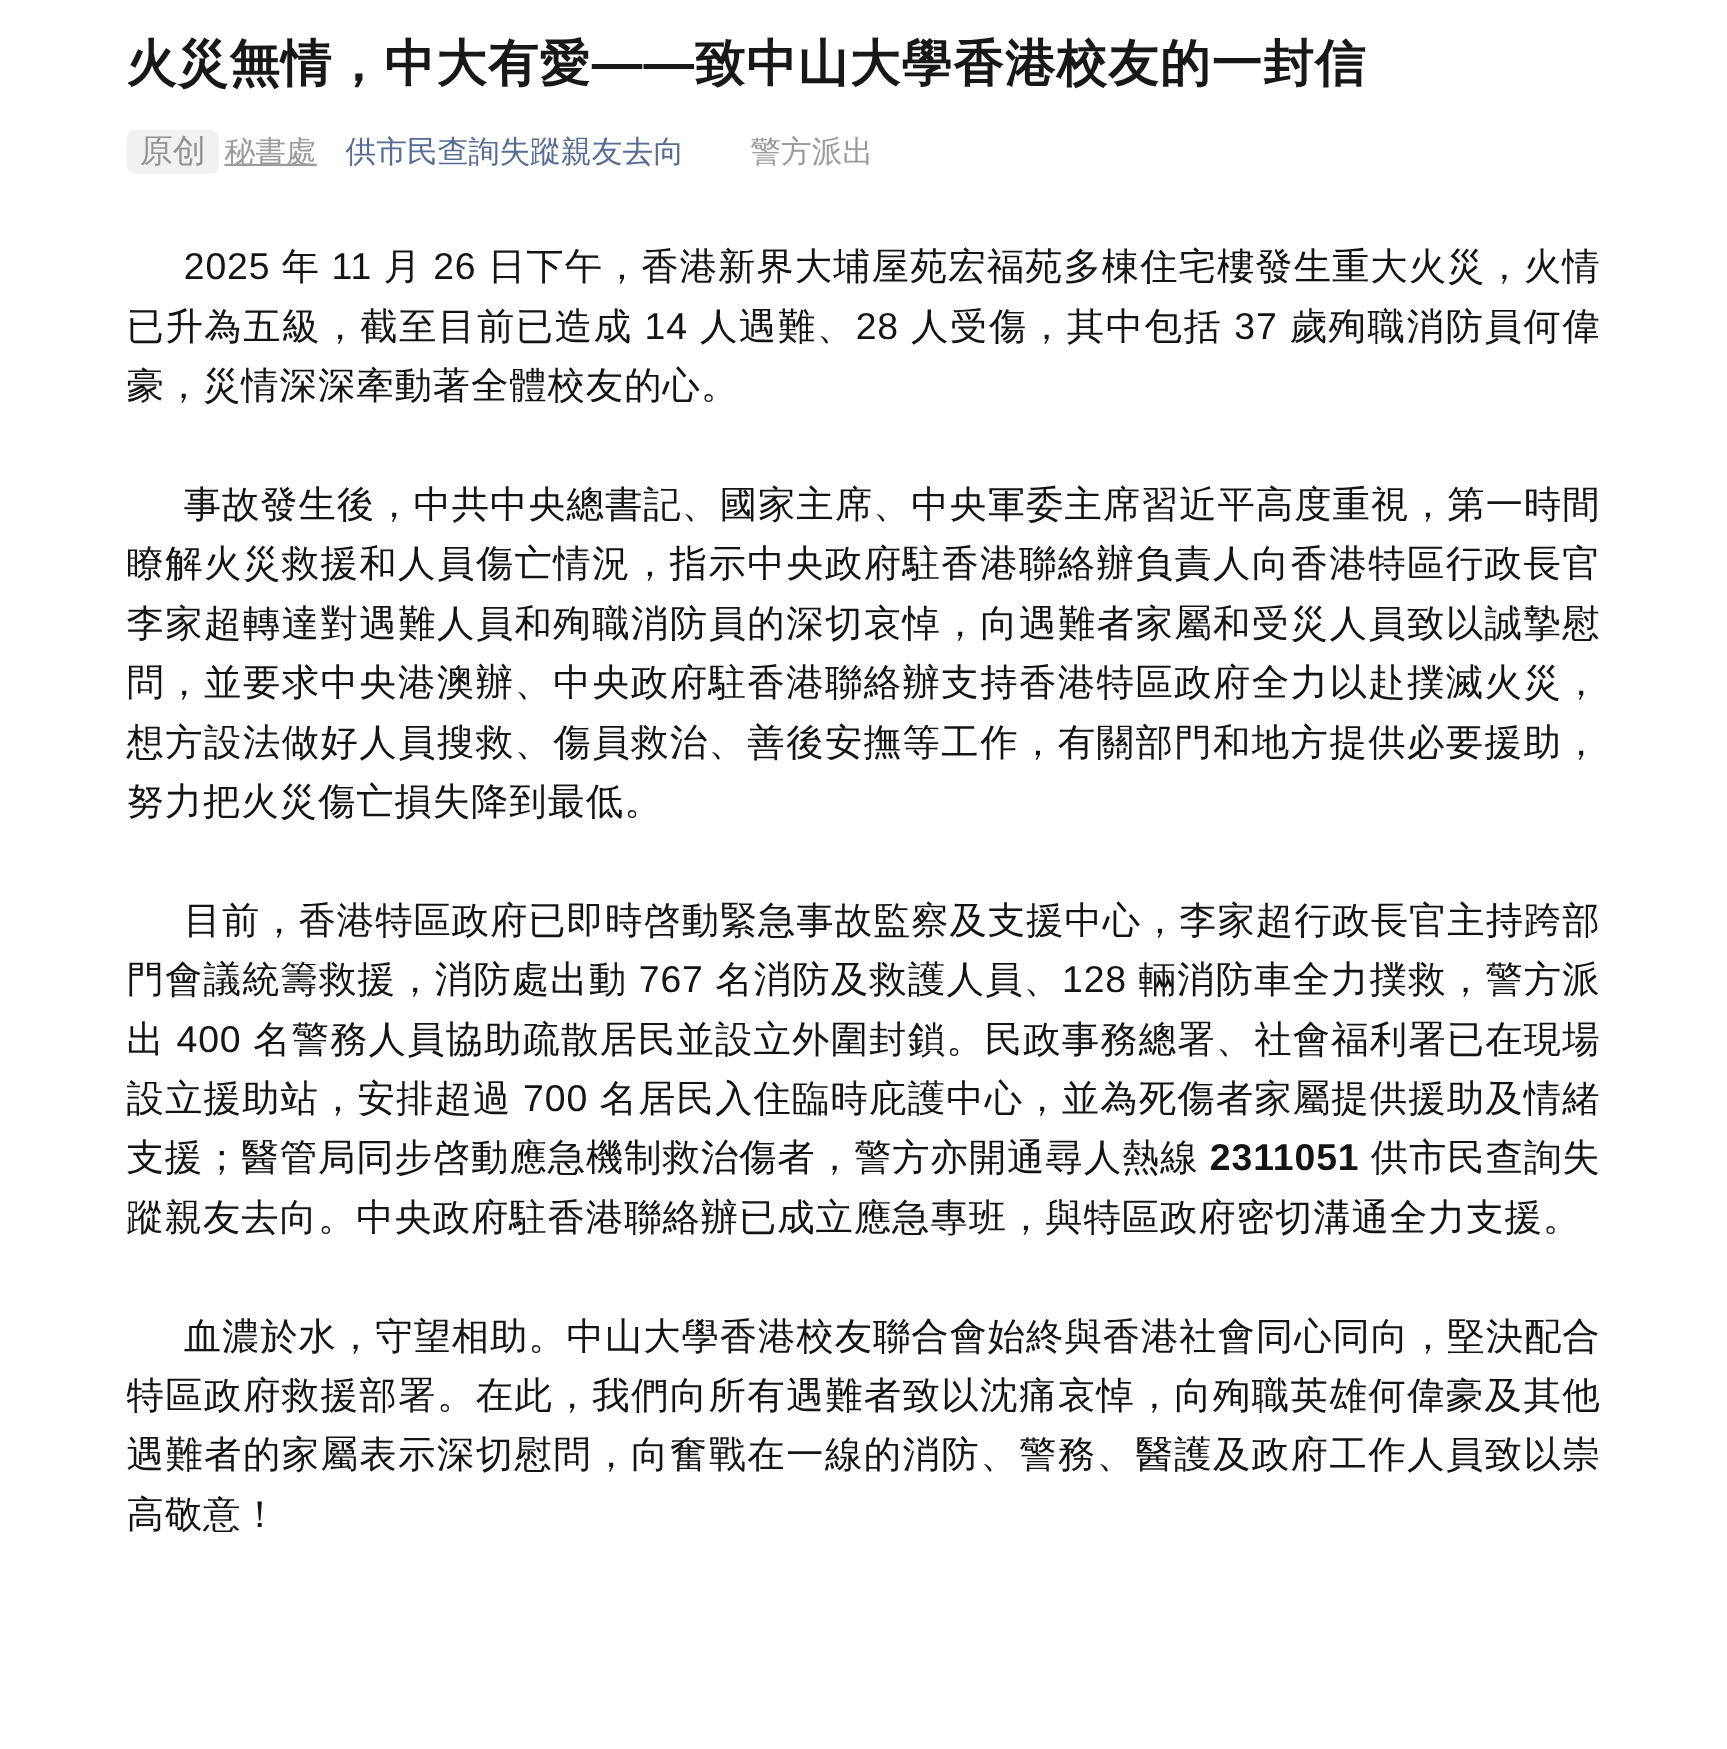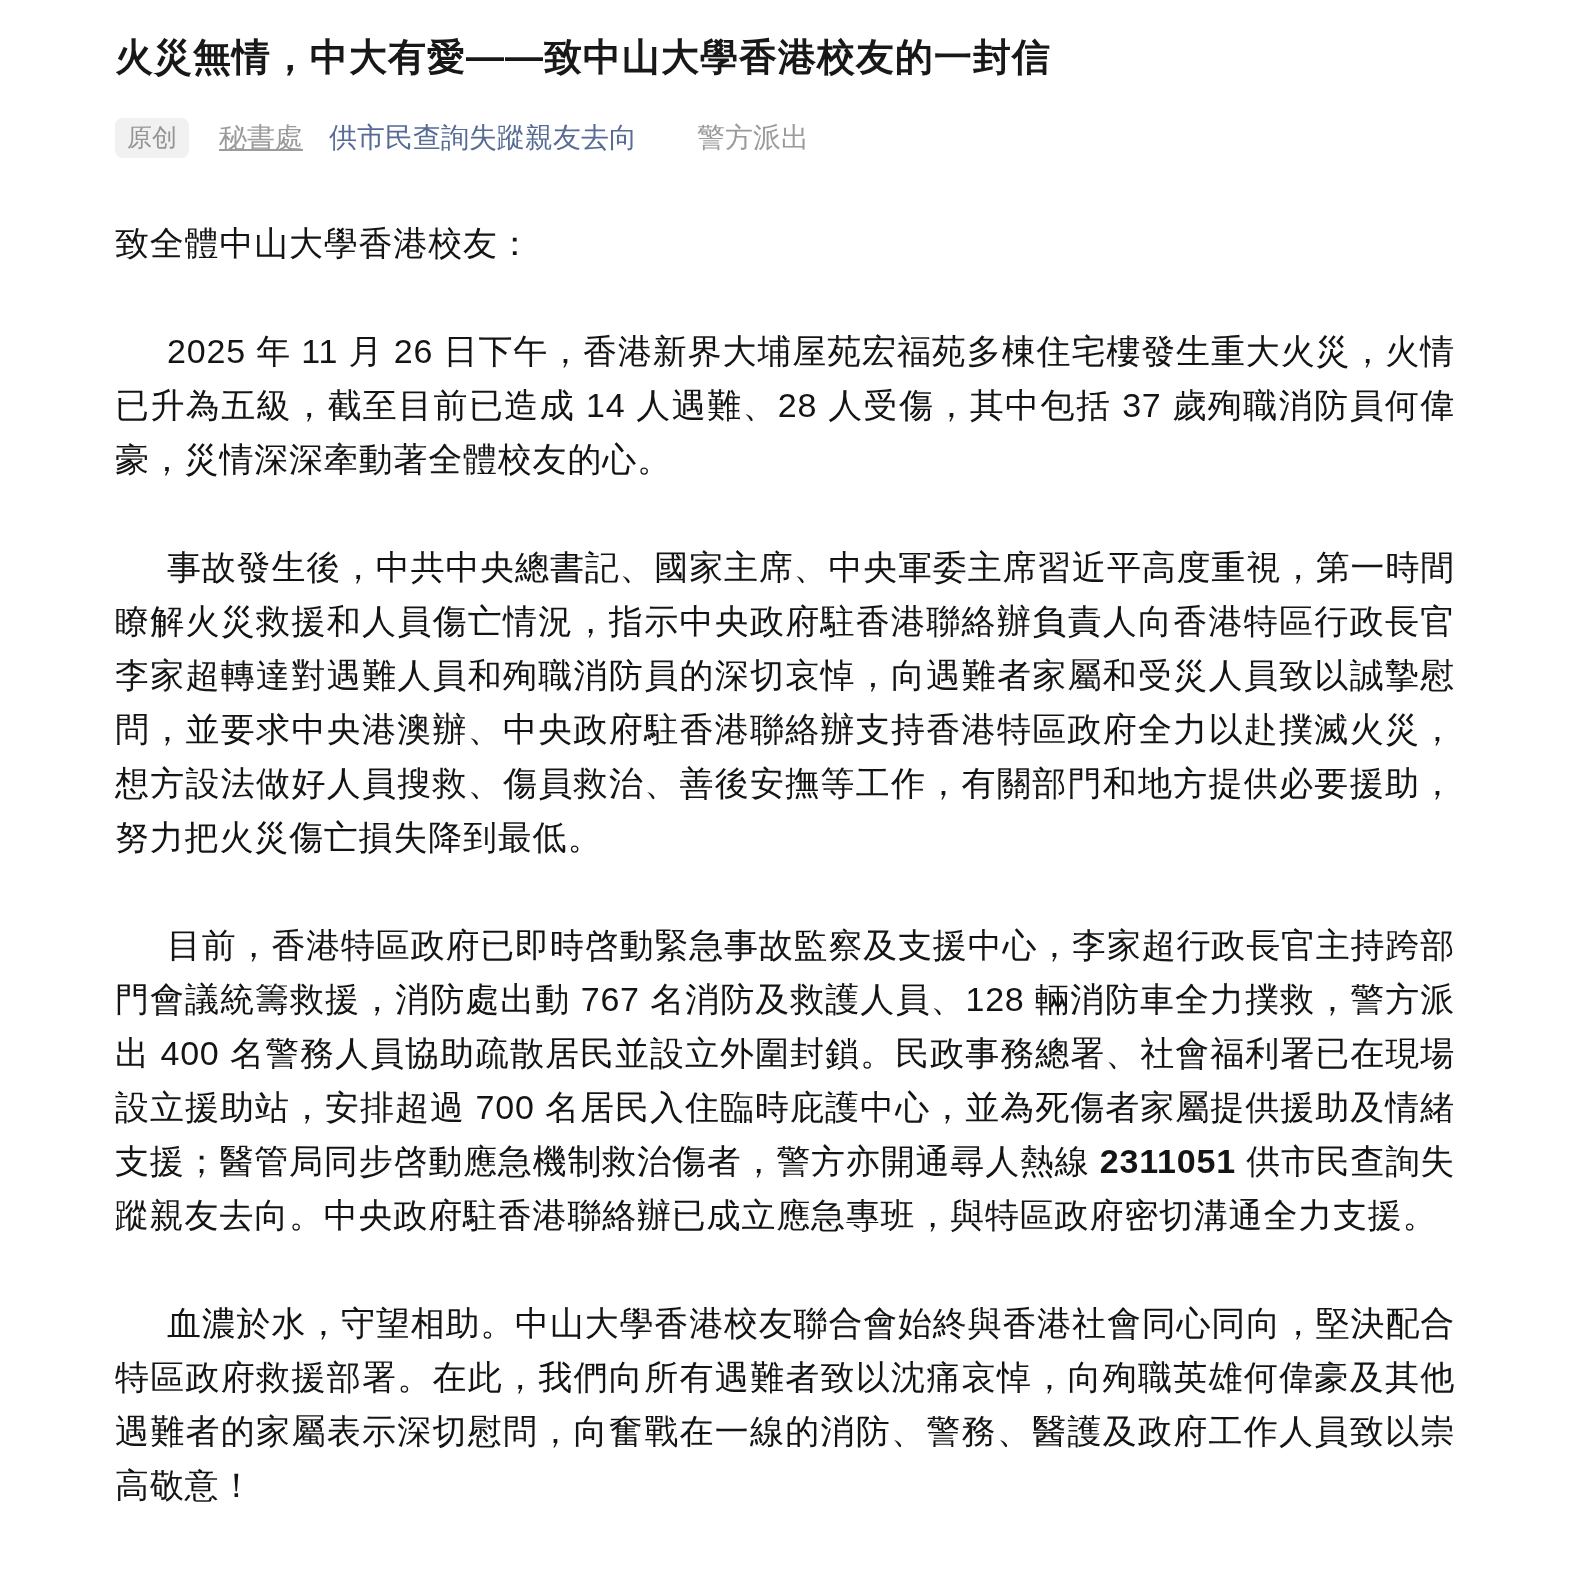--- a/index.html
+++ b/index.html
@@ -13,43 +13,43 @@
     overflow: hidden;
     font-family: "Liberation Sans", "DejaVu Sans", sans-serif;
   }
   .page {
     box-sizing: border-box;
     width: 1570px;
     padding: 26px 115px 0 115px;
   }
   .title {
     margin: 0;
-    font-size: 38px;
+    font-size: 46px;
     line-height: 62px;
     font-weight: 700;
     letter-spacing: 1px;
     color: #181818;
   }
   .meta {
     display: flex;
     align-items: center;
     margin-top: 30px;
     font-size: 28px;
     color: #9b9b9b;
     white-space: nowrap;
   }
   .badge {
     display: inline-block;
-    font-size: 25px;
+    font-size: 30px;
     line-height: 25px;
     padding: 7px 12px 8px 12px;
     background: #f1f1f1;
     border-radius: 8px;
     color: #949494;
-    margin-right: 30px;
+    margin-right: 5px;
   }
   .author { margin-right: 26px; text-decoration: underline; }
   .account {
     color: #576b95;
     text-decoration: none;
     cursor: pointer;
     margin-right: 60px;
   }
   .datetime { margin-right: 50px; }
   .article-body { margin-top: 58px; }
@@ -73,21 +73,20 @@
 
   <div class="meta">
     <span class="badge">原创</span>
     <span class="author">秘書處</span>
     <a class="account">供市民查詢失蹤親友去向</a>
     <span class="location">警方派出</span>
   </div>
 
   <div class="article-body">
 
-    <p>致全體中山大學香港校友：</p>
 
     <p class="indent">2025 年 11 月 26 日下午，香港新界大埔屋苑宏福苑多棟住宅樓發生重大火災，火情已升為五級，截至目前已造成 14 人遇難、28 人受傷，其中包括 37 歲殉職消防員何偉豪，災情深深牽動著全體校友的心。</p>
 
     <p class="indent">事故發生後，中共中央總書記、國家主席、中央軍委主席習近平高度重視，第一時間瞭解火災救援和人員傷亡情況，指示中央政府駐香港聯絡辦負責人向香港特區行政長官李家超轉達對遇難人員和殉職消防員的深切哀悼，向遇難者家屬和受災人員致以誠摯慰問，並要求中央港澳辦、中央政府駐香港聯絡辦支持香港特區政府全力以赴撲滅火災，想方設法做好人員搜救、傷員救治、善後安撫等工作，有關部門和地方提供必要援助，努力把火災傷亡損失降到最低。</p>
 
     <p class="indent"><span>目前，香港特區政府已即時啓動緊急事故監察及支援中心，李家超行政長官主持跨部門會議統籌救援，消防處出動 767 名消防及救護人員、128 輛消防車全力撲救，警方派出 400 名警務人員協助疏散居民並設立外圍封鎖。民政事務總署、社會福利署已在現場設立援助站，安排超過 700 名居民入住臨時庇護中心，並為死傷者家屬提供援助及情緒支援；醫管局同步啓動應急機制救治傷者，警方亦開通尋人熱線 </span><b>2311051</b><span> 供市民查詢失蹤親友去向。中央政府駐香港聯絡辦已成立應急專班，與特區政府密切溝通全力支援。</span></p>
 
     <p class="indent">血濃於水，守望相助。中山大學香港校友聯合會始終與香港社會同心同向，堅決配合特區政府救援部署。在此，我們向所有遇難者致以沈痛哀悼，向殉職英雄何偉豪及其他遇難者的家屬表示深切慰問，向奮戰在一線的消防、警務、醫護及政府工作人員致以崇高敬意！</p>
 
   </div>

